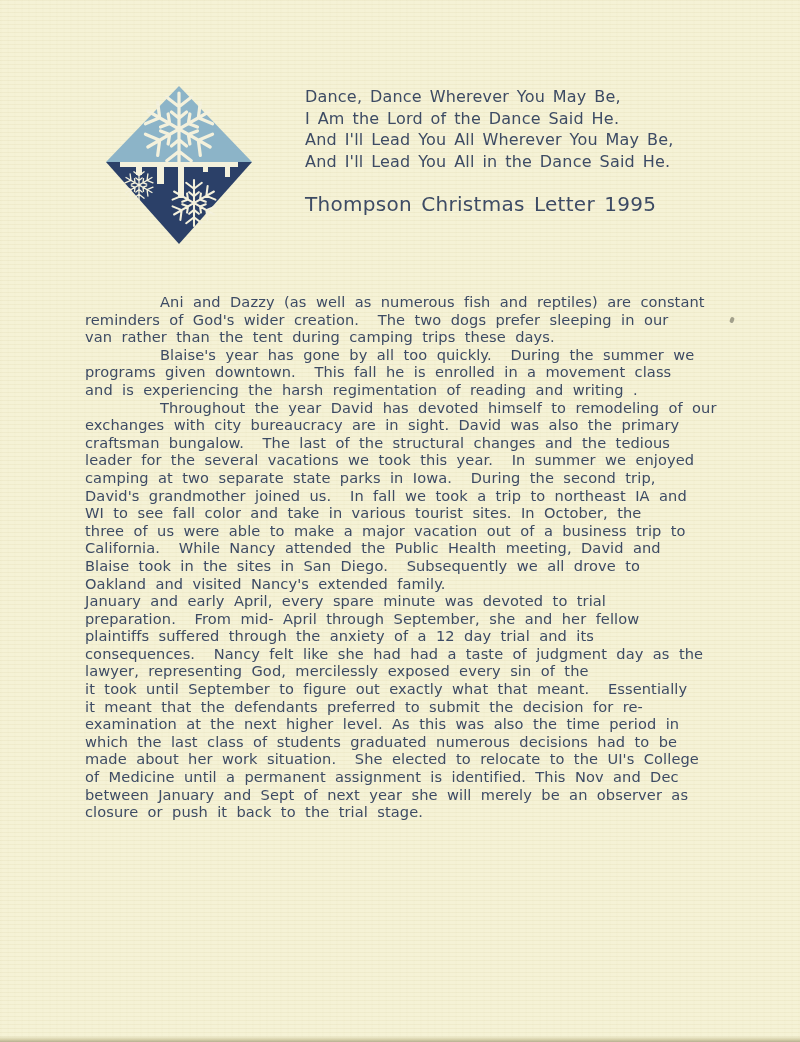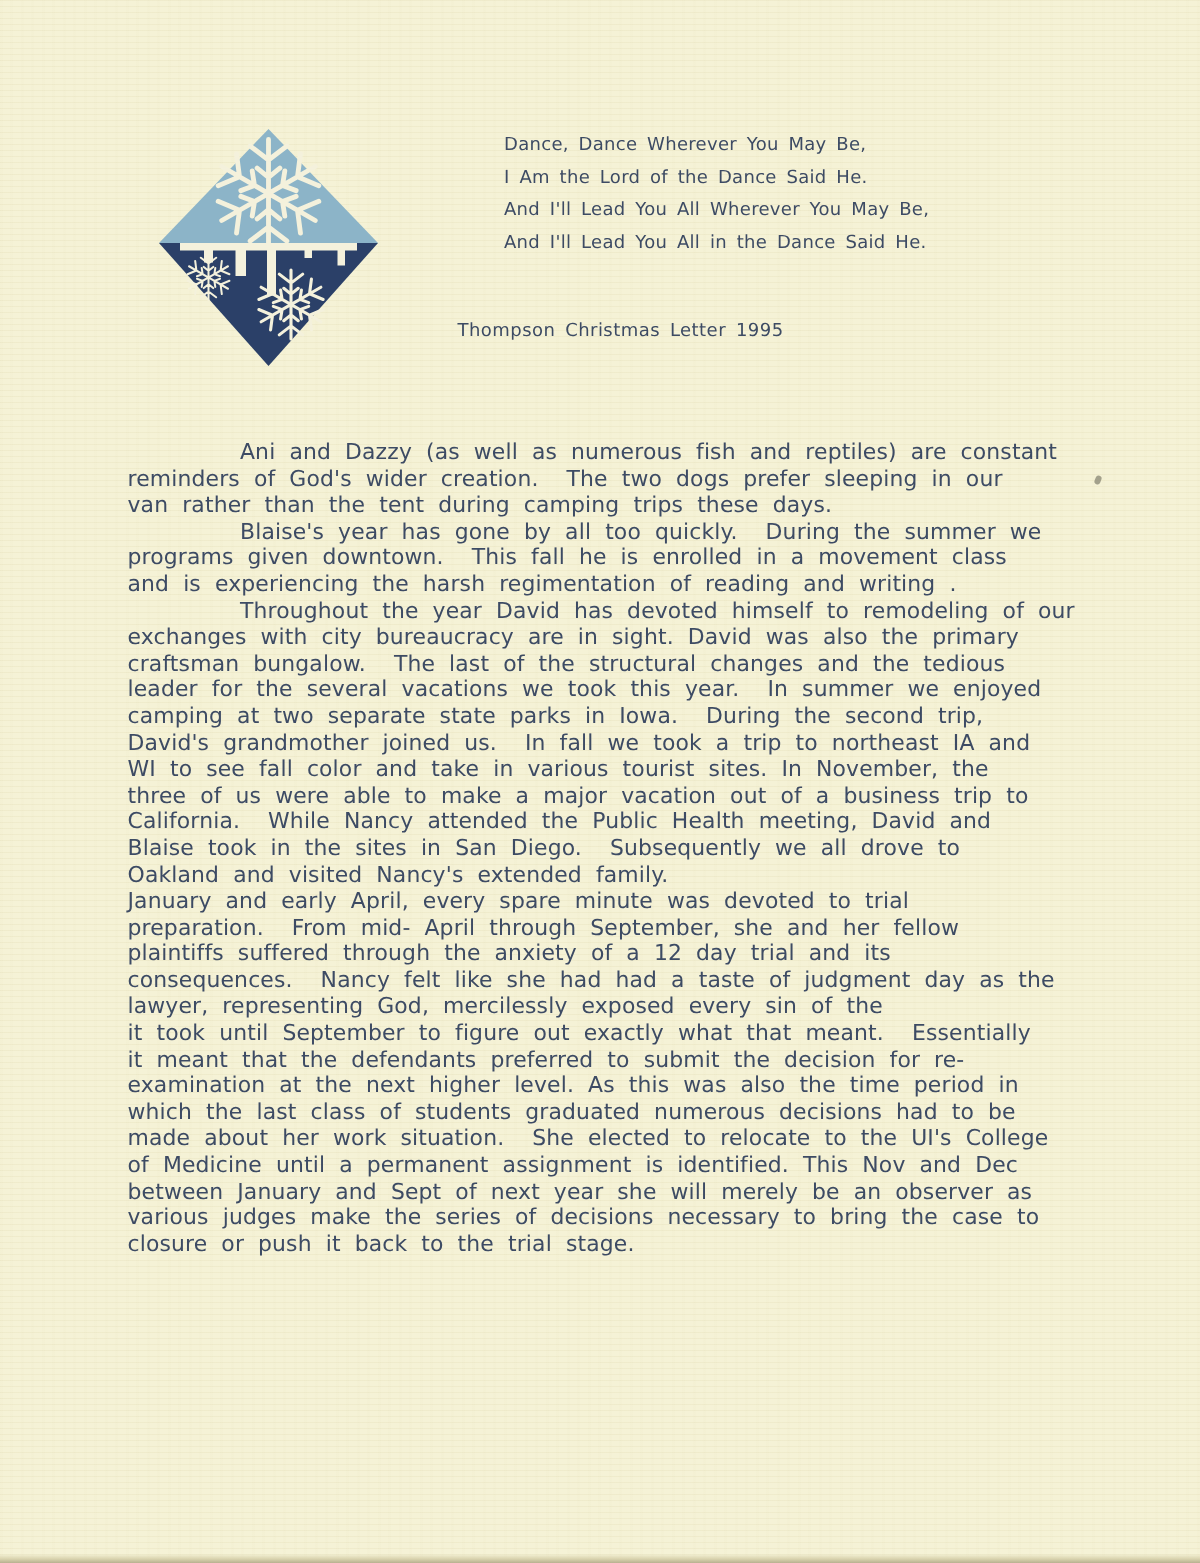--- a/index.html
+++ b/index.html
@@ -35,30 +35,29 @@
     top: 84px;
     width: 150px;
     height: 162px;
   }
   .header-block {
     position: absolute;
     left: 305px;
     top: 86px;
   }
   .hymn-line {
-    font-size: 12px;
+    font-size: 16px;
     line-height: 21.7px;
     white-space: pre;
     letter-spacing: 0.2px;
     word-spacing: 2.5px;
-    margin-left: 31px;
   }
   .letter-title {
-    margin-top: 36px;
-    font-size: 12px;
+    margin-top: 20px;
+    font-size: 20px;
     line-height: 22px;
     white-space: pre;
     letter-spacing: 0.3px;
     word-spacing: 2.5px;
   }
   .body-block {
     position: absolute;
     left: 85px;
     top: 293px;
     width: 660px;
@@ -132,40 +131,39 @@
         <div class="line">programs given downtown.  This fall he is enrolled in a movement class</div>
         <div class="line">and is experiencing the harsh regimentation of reading and writing .</div>
       </div>
       <div class="para">
         <div class="line indent">Throughout the year David has devoted himself to remodeling of our</div>
         <div class="line">exchanges with city bureaucracy are in sight. David was also the primary</div>
         <div class="line">craftsman bungalow.  The last of the structural changes and the tedious</div>
         <div class="line">leader for the several vacations we took this year.  In summer we enjoyed</div>
         <div class="line">camping at two separate state parks in Iowa.  During the second trip,</div>
         <div class="line">David's grandmother joined us.  In fall we took a trip to northeast IA and</div>
-        <div class="line">WI to see fall color and take in various tourist sites. In November, the</div>
+        <div class="line">WI to see fall color and take in various tourist sites. In October, the</div>
         <div class="line">three of us were able to make a major vacation out of a business trip to</div>
         <div class="line">California.  While Nancy attended the Public Health meeting, David and</div>
         <div class="line">Blaise took in the sites in San Diego.  Subsequently we all drove to</div>
         <div class="line">Oakland and visited Nancy's extended family.</div>
       </div>
       <div class="para">
         <div class="line">January and early April, every spare minute was devoted to trial</div>
         <div class="line">preparation.  From mid- April through September, she and her fellow</div>
         <div class="line">plaintiffs suffered through the anxiety of a 12 day trial and its</div>
         <div class="line">consequences.  Nancy felt like she had had a taste of judgment day as the</div>
         <div class="line">lawyer, representing God, mercilessly exposed every sin of the</div>
         <div class="line">it took until September to figure out exactly what that meant.  Essentially</div>
         <div class="line">it meant that the defendants preferred to submit the decision for re-</div>
         <div class="line">examination at the next higher level. As this was also the time period in</div>
         <div class="line">which the last class of students graduated numerous decisions had to be</div>
         <div class="line">made about her work situation.  She elected to relocate to the UI's College</div>
         <div class="line">of Medicine until a permanent assignment is identified. This Nov and Dec</div>
         <div class="line">between January and Sept of next year she will merely be an observer as</div>
-        <div class="line">various judges make the series of decisions necessary to bring the case to</div>
         <div class="line">closure or push it back to the trial stage.</div>
       </div>
     </div>
 
   <div class="speck"></div>
   <div class="bottom-edge"></div>
 
 </div>
 
 </body></html>

